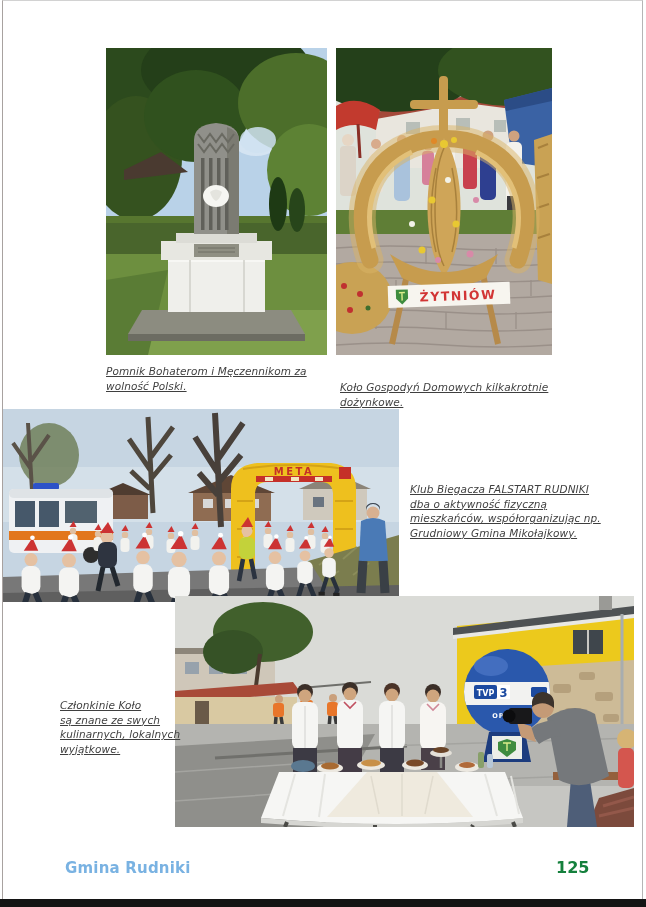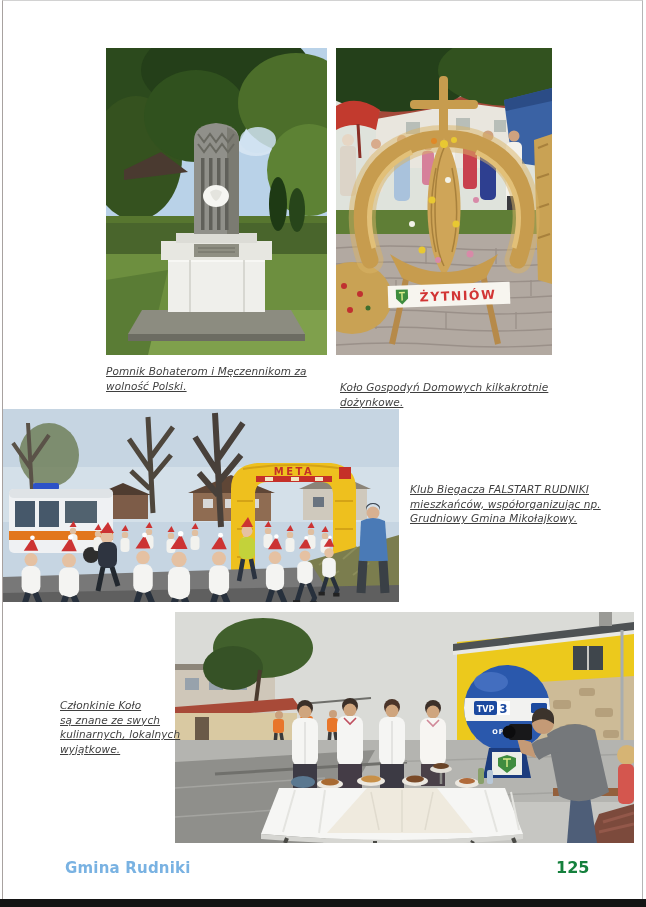--- a/index.html
+++ b/index.html
@@ -14,21 +14,21 @@
     background:#ffffff;
   }
   .bottom-bar{
     position:absolute;left:0;top:899px;width:646px;height:8px;background:#141414;
   }
   figure.photo{position:absolute;margin:0;padding:0;line-height:0;}
   figure.photo svg{display:block;}
   .ph-monument{left:106px;top:48px;}
   .ph-wreath{left:336px;top:48px;}
   .ph-run{left:3px;top:409px;}
-  .ph-culinary{left:175px;top:612px;}
+  .ph-culinary{left:175px;top:596px;}
   .caption{
     position:absolute;font-style:italic;font-size:10.5px;line-height:14.6px;
     color:#3f3f3f;letter-spacing:0.1px;white-space:nowrap;text-decoration:underline;
   }
   .cap-monument{left:106px;top:364px;}
   .cap-wreath{left:340px;top:380px;}
   .cap-run{left:410px;top:482px;}
   .cap-culinary{left:60px;top:698px;}
   .footer-name{
     position:absolute;left:65px;top:859px;font-size:15px;font-weight:bold;
@@ -291,20 +291,21 @@
     <circle cx="370" cy="104" r="6.5" fill="#d8b090"></circle>
     <path d="M363,102 a7,7 0 0 1 14,0 l0,-3 a7,5 0 0 0 -14,0 z" fill="#3a4450"></path>
     <path d="M358,112 Q370,106 382,112 L385,152 L356,152 Z" fill="#4a7ab6"></path>
     <path d="M360,152 L358,184 M380,152 L382,184" stroke="#3a4046" stroke-width="9"></path>
   </g>
 </svg>
 </figure>
 
 <div class="caption cap-run">
   <div>Klub Biegacza FALSTART RUDNIKI</div>
+  <div>dba o aktywność fizyczną</div>
   <div>mieszkańców, współorganizując np.</div>
   <div>Grudniowy Gmina Mikołajkowy.</div>
 </div>
 
 <figure class="photo ph-culinary">
 <svg width="459" height="231" viewBox="0 0 459 231">
   <rect width="459" height="231" fill="#dadbd7"></rect>
   <rect x="0" y="52" width="100" height="8" fill="#8d867a"></rect>
   <rect x="0" y="58" width="100" height="48" fill="#cfc7b9"></rect>
   <rect x="10" y="66" width="14" height="12" fill="#97a2ac"></rect>

